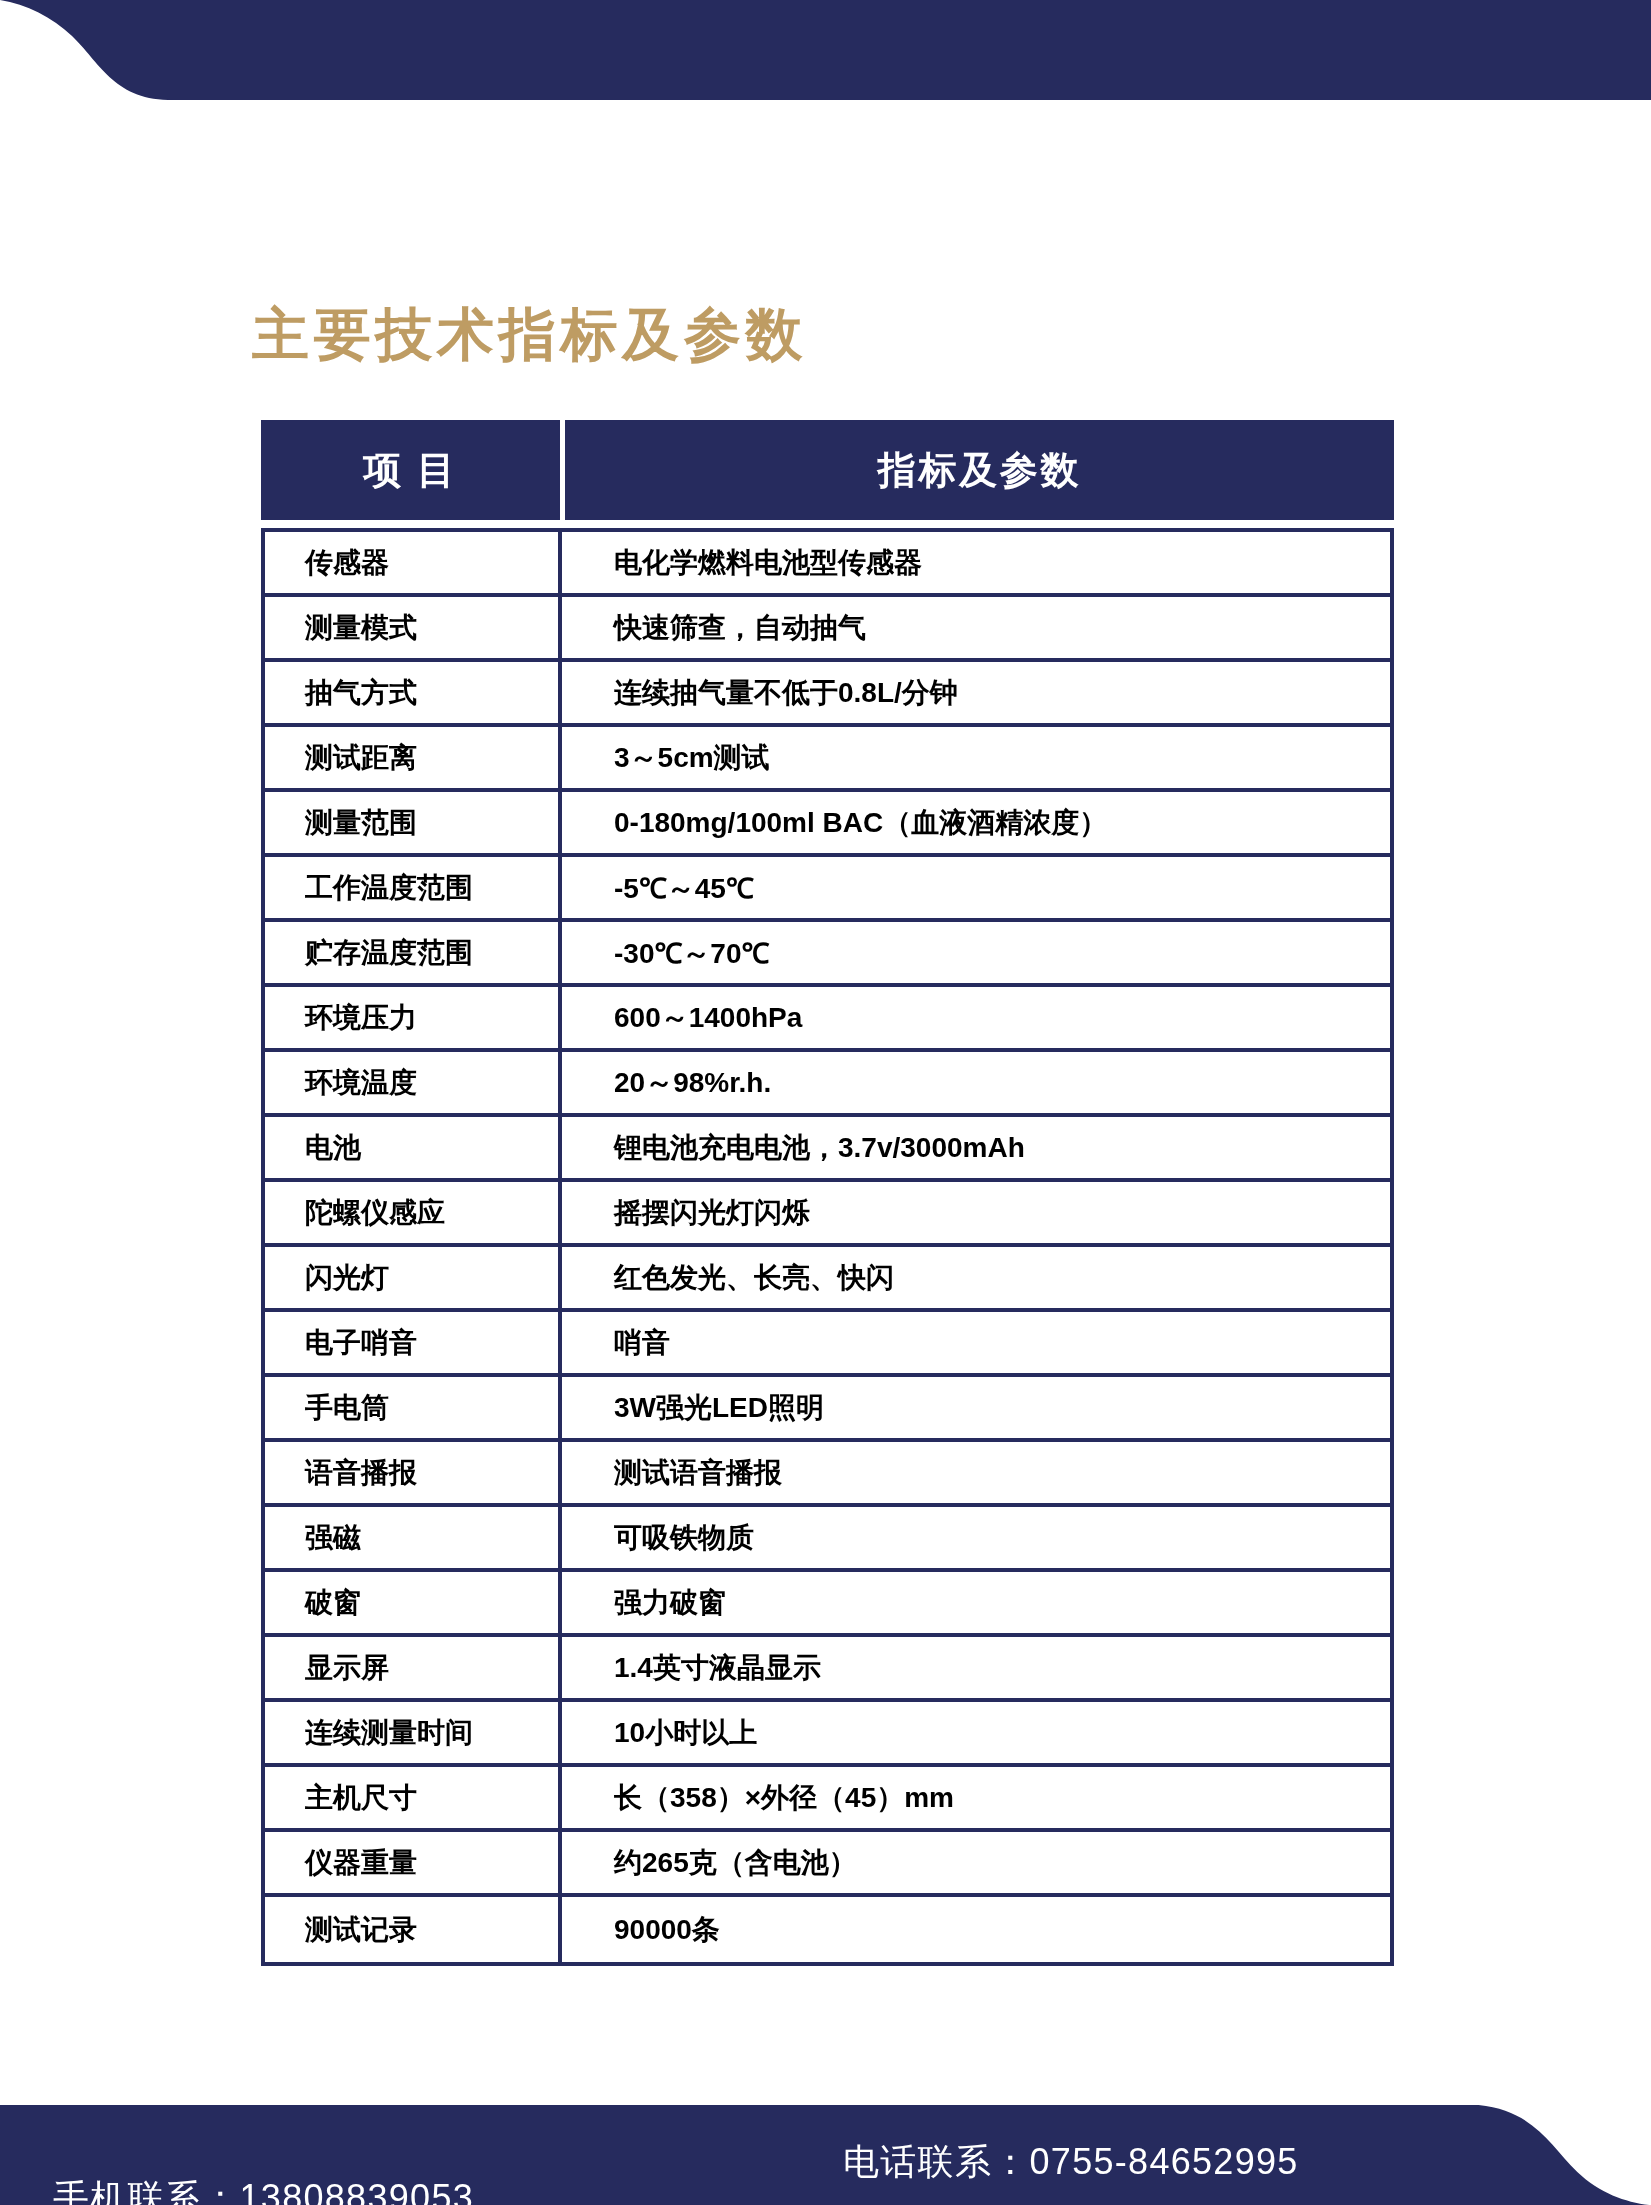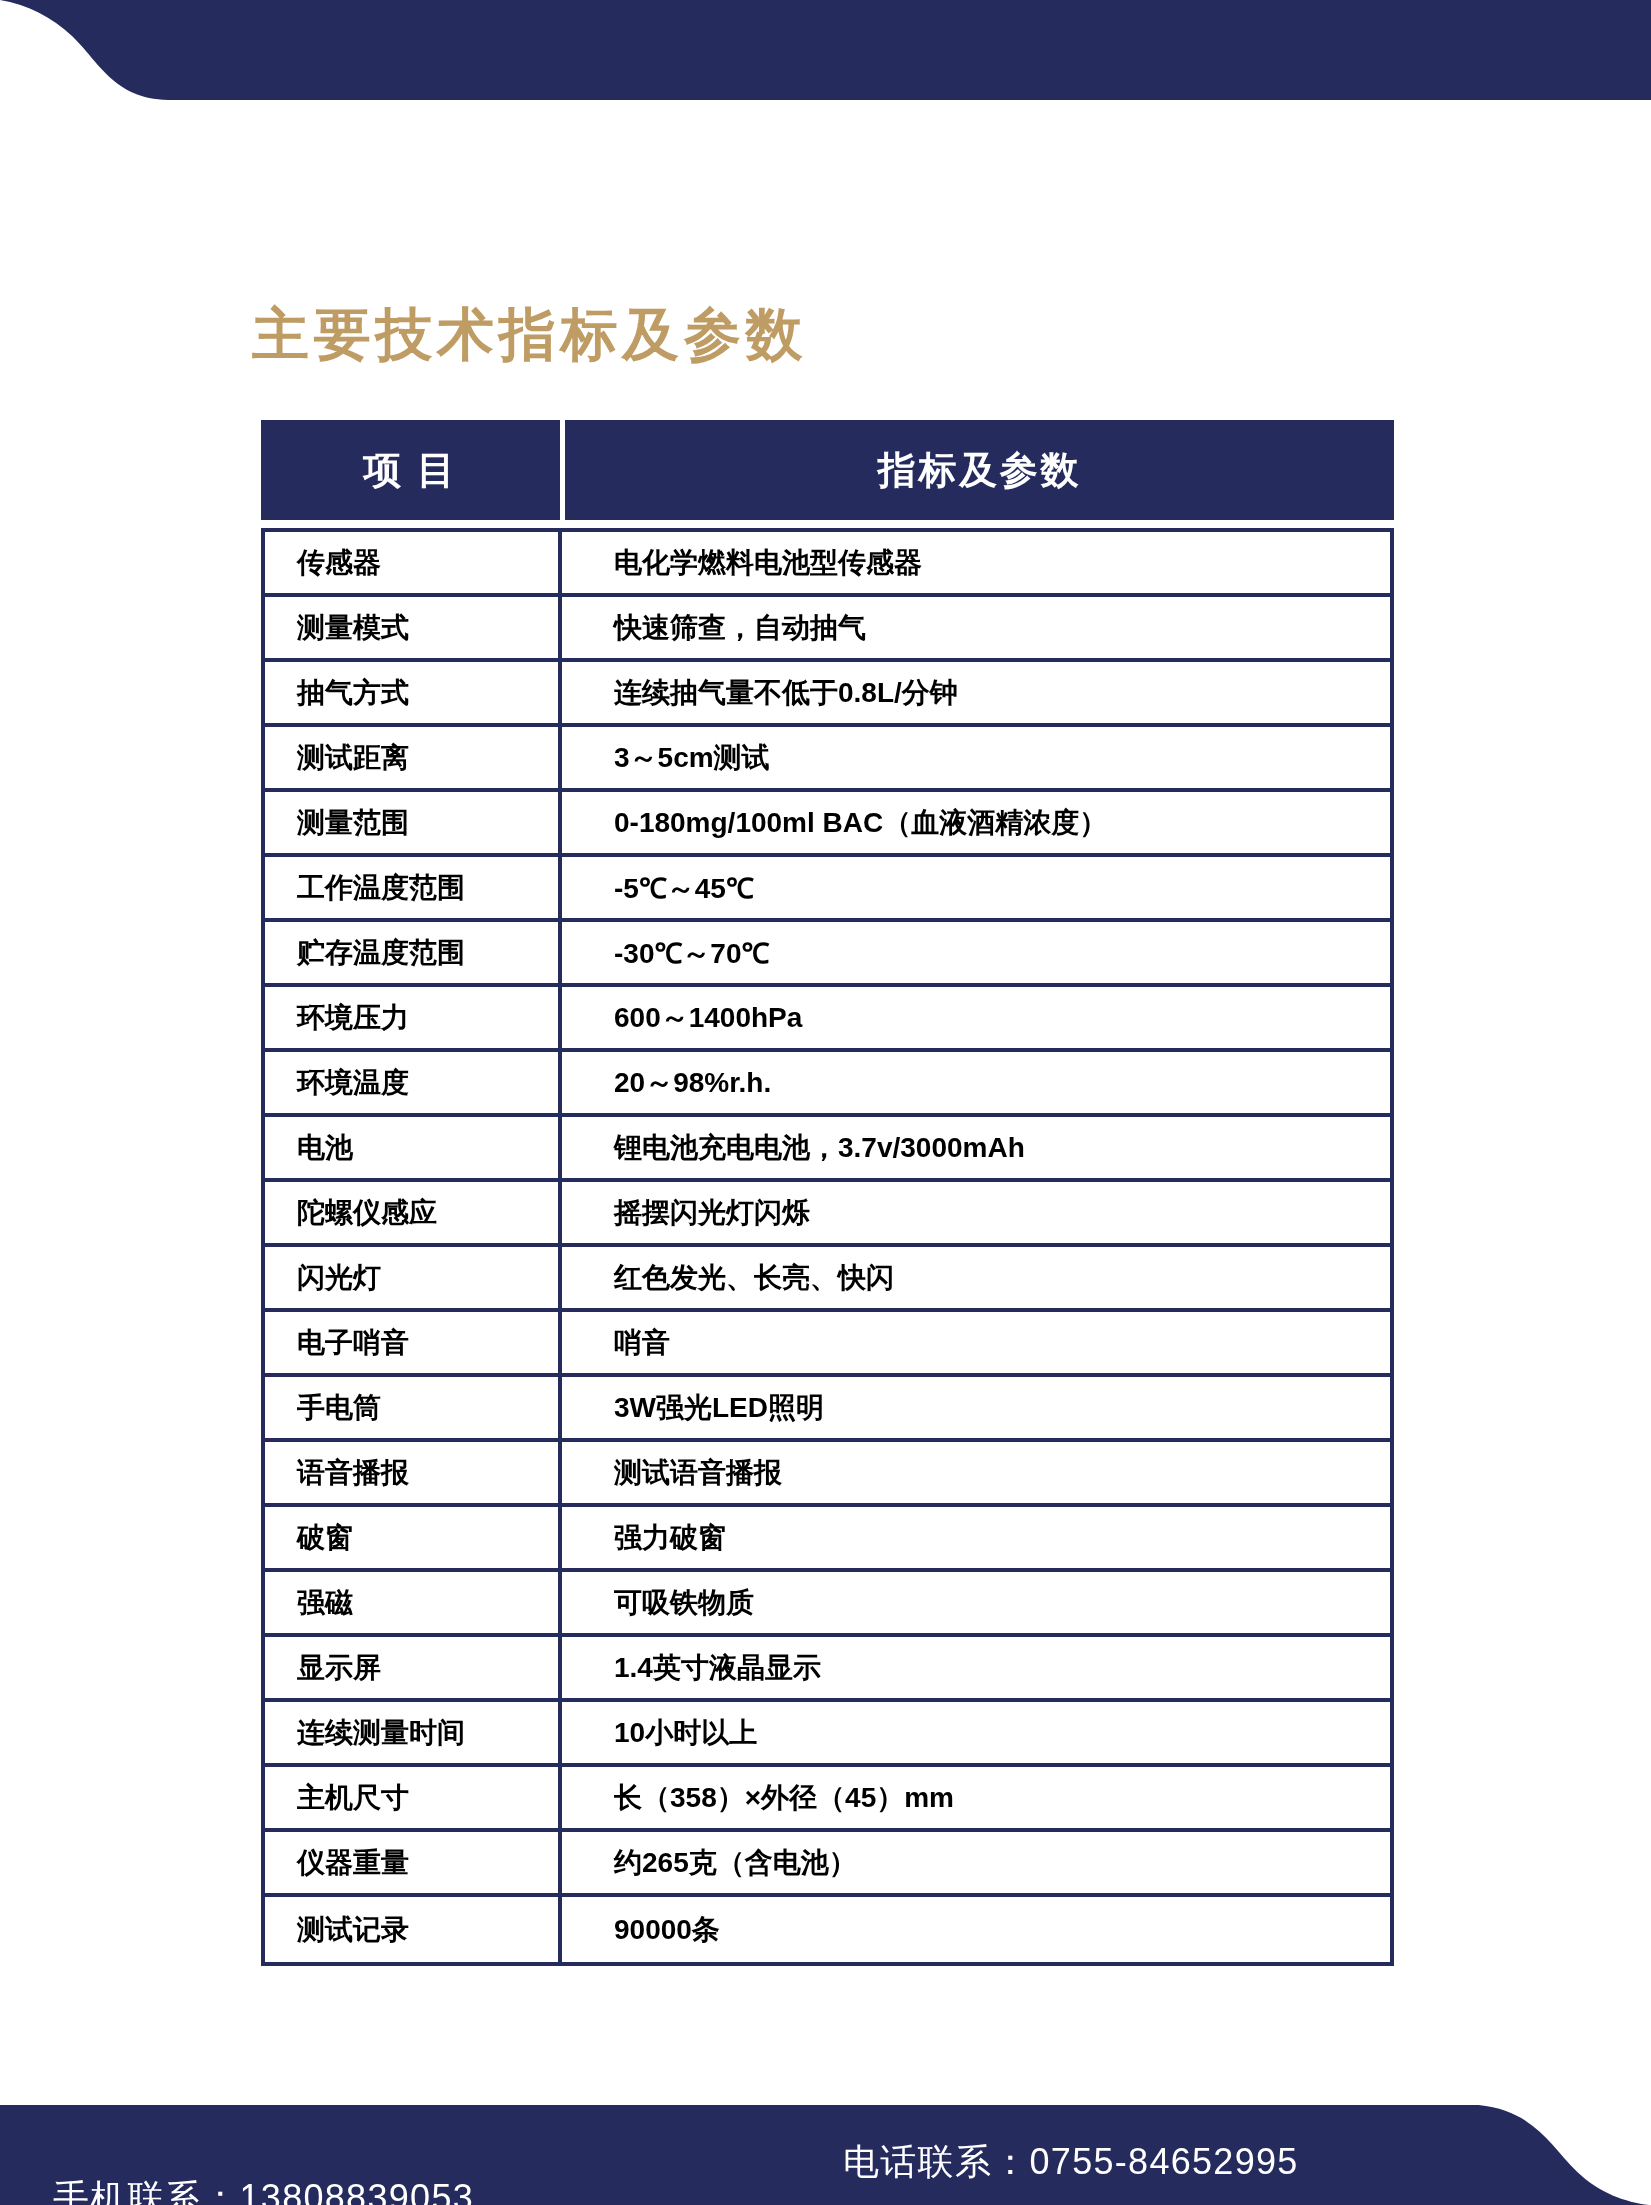--- a/index.html
+++ b/index.html
@@ -71,21 +71,21 @@
     color:#000000;
     font-size:28px;
     font-weight:600;
     white-space:pre;
     overflow:hidden;
   }
   .td-item{
     width:297px;
     box-sizing:border-box;
     border-right:4px solid #262b5e;
-    padding-left:32px;
+    padding-left:40px;
   }
   .td-value{
     flex:1;
     padding-left:52px;
     text-align:center;
   }
   .footer-text{
     position:absolute;
     top:2142px;
     color:#ffffff;
@@ -168,26 +168,26 @@
         </div>
         <div class="tr">
           <div class="td td-item">手电筒</div>
           <div class="td td-value">3W强光LED照明</div>
         </div>
         <div class="tr">
           <div class="td td-item">语音播报</div>
           <div class="td td-value">测试语音播报</div>
         </div>
         <div class="tr">
+          <div class="td td-item">强磁</div>
+          <div class="td td-value">可吸铁物质</div>
+        </div>
+        <div class="tr">
           <div class="td td-item">破窗</div>
           <div class="td td-value">强力破窗</div>
-        </div>
-        <div class="tr">
-          <div class="td td-item">强磁</div>
-          <div class="td td-value">可吸铁物质</div>
         </div>
         <div class="tr">
           <div class="td td-item">显示屏</div>
           <div class="td td-value">1.4英寸液晶显示</div>
         </div>
         <div class="tr">
           <div class="td td-item">连续测量时间</div>
           <div class="td td-value">10小时以上</div>
         </div>
         <div class="tr">

